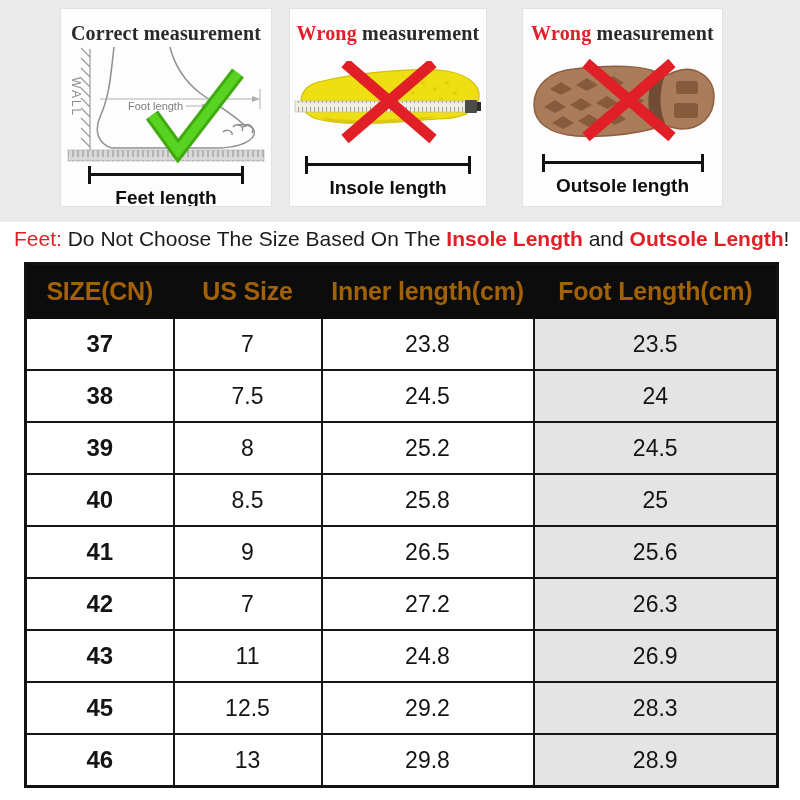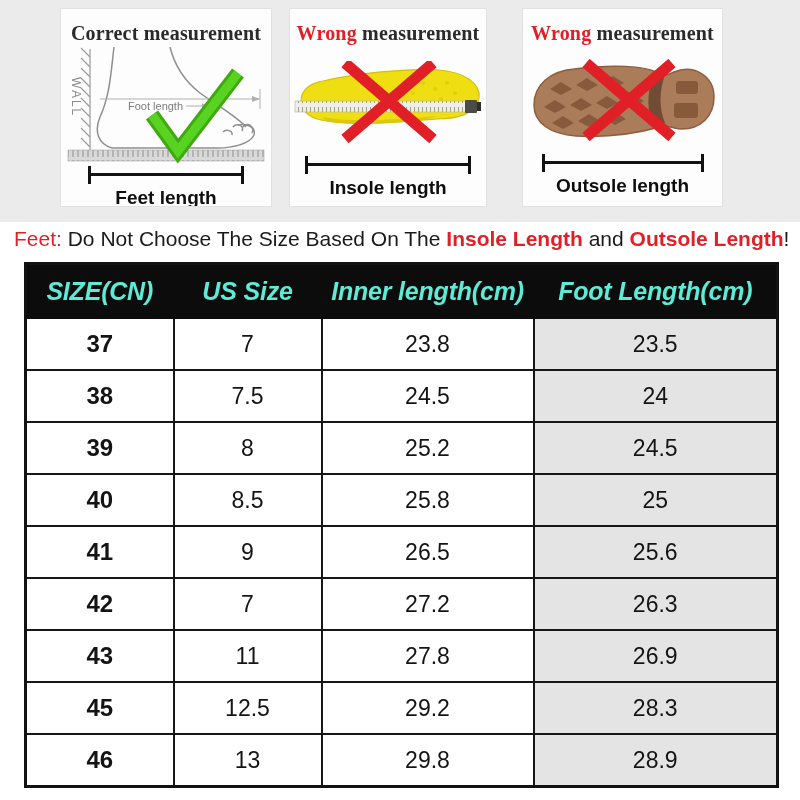--- a/index.html
+++ b/index.html
@@ -42,24 +42,23 @@
   .note{position:absolute;left:14px;top:227px;width:782px;font-size:21px;color:#1a1a1a;white-space:nowrap;}
   .note .red{color:var(--red-accent,#e02026);}
   .note b{font-weight:700;}
   
   table.size-table{
     position:absolute;left:24px;top:262px;width:752px;
     border-collapse:collapse;table-layout:fixed;text-align:center;
     border:3px solid #121212;
   }
   table.size-table th{
-    background:var(--header-bg,#0c0c0c);color:#5eead4;height:50px;
+    background:var(--header-bg,#0c0c0c);color:#a16207;height:50px;
     font-size:25px;font-weight:700;border:2px solid var(--header-bg,#0c0c0c);
     letter-spacing:-0.2px;
-    font-style:italic;
   }
   table.size-table td{
     height:48px;font-size:23px;background:#fff;border:2px solid #161616;color:#141414;
   }
   table.size-table td:first-child{font-weight:700;font-size:24px;}
   table.size-table td:last-child{background:var(--shaded-col,#e4e4e4);}
   text{font-family:"Liberation Sans",sans-serif;}
 </style>
 </head>
 <body>
@@ -227,21 +226,21 @@
       </tr>
       <tr>
         <td>42</td>
         <td>7</td>
         <td>27.2</td>
         <td>26.3</td>
       </tr>
       <tr>
         <td>43</td>
         <td>11</td>
-        <td>27.8</td>
+        <td>24.8</td>
         <td>26.9</td>
       </tr>
       <tr>
         <td>45</td>
         <td>12.5</td>
         <td>29.2</td>
         <td>28.3</td>
       </tr>
       <tr>
         <td>46</td>

